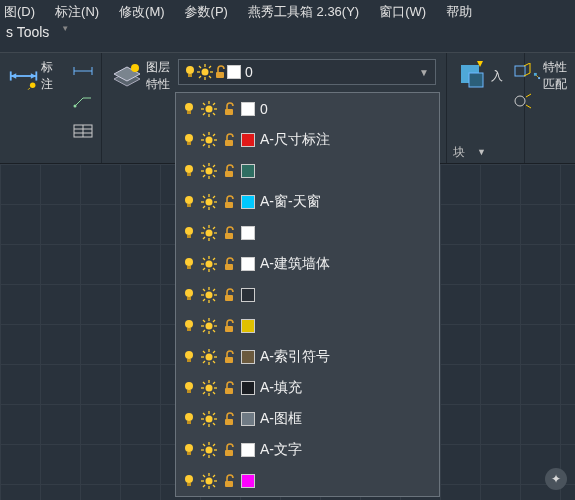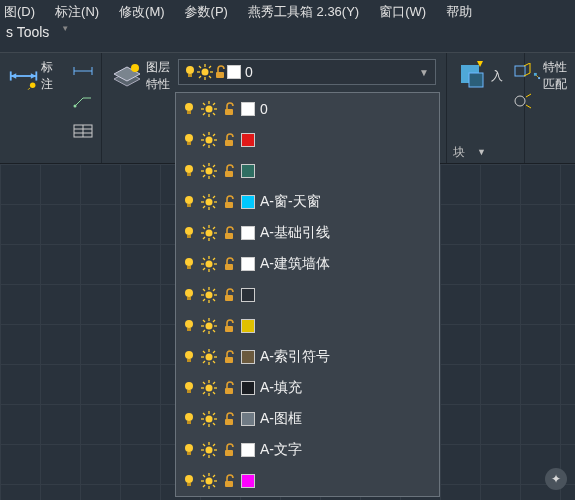--- a/index.html
+++ b/index.html
@@ -226,20 +226,21 @@
           <line x1="12" y1="12" x2="14" y2="14"></line>
           <line x1="12" y1="4" x2="14" y2="2"></line>
           <line x1="2" y1="14" x2="4" y2="12"></line>
         </g>
       </svg>
       <svg class="lock" viewBox="0 0 14 16">
         <rect x="3" y="8" width="8" height="6" rx="1" fill="#e0a030"></rect>
         <path d="M5 8 V5 a3 3 0 0 1 6 0" stroke="#e0a030" fill="none" stroke-width="1.6"></path>
       </svg>
       <div class="swatch" style="background:#e01818"></div>
+      <span class="lname">A-尺寸标注</span>
     </div>
     <div class="layer-row">
       <svg class="bulb" viewBox="0 0 14 14">
         <circle cx="7" cy="5" r="4" fill="#ffcc33"></circle>
         <rect x="5" y="9" width="4" height="3" fill="#c09020"></rect>
       </svg>
       <svg class="sun" viewBox="0 0 16 16">
         <circle cx="8" cy="8" r="3.5" fill="#ffcc33"></circle>
         <g stroke="#ffcc33" stroke-width="1.3">
           <line x1="8" y1="0" x2="8" y2="3"></line>
@@ -299,21 +300,20 @@
           <line x1="12" y1="12" x2="14" y2="14"></line>
           <line x1="12" y1="4" x2="14" y2="2"></line>
           <line x1="2" y1="14" x2="4" y2="12"></line>
         </g>
       </svg>
       <svg class="lock" viewBox="0 0 14 16">
         <rect x="3" y="8" width="8" height="6" rx="1" fill="#e0a030"></rect>
         <path d="M5 8 V5 a3 3 0 0 1 6 0" stroke="#e0a030" fill="none" stroke-width="1.6"></path>
       </svg>
       <div class="swatch" style="background:#ffffff"></div>
-      <span class="lname">A-基础引线</span>
     </div>
     <div class="layer-row">
       <svg class="bulb" viewBox="0 0 14 14">
         <circle cx="7" cy="5" r="4" fill="#ffcc33"></circle>
         <rect x="5" y="9" width="4" height="3" fill="#c09020"></rect>
       </svg>
       <svg class="sun" viewBox="0 0 16 16">
         <circle cx="8" cy="8" r="3.5" fill="#ffcc33"></circle>
         <g stroke="#ffcc33" stroke-width="1.3">
           <line x1="8" y1="0" x2="8" y2="3"></line>

